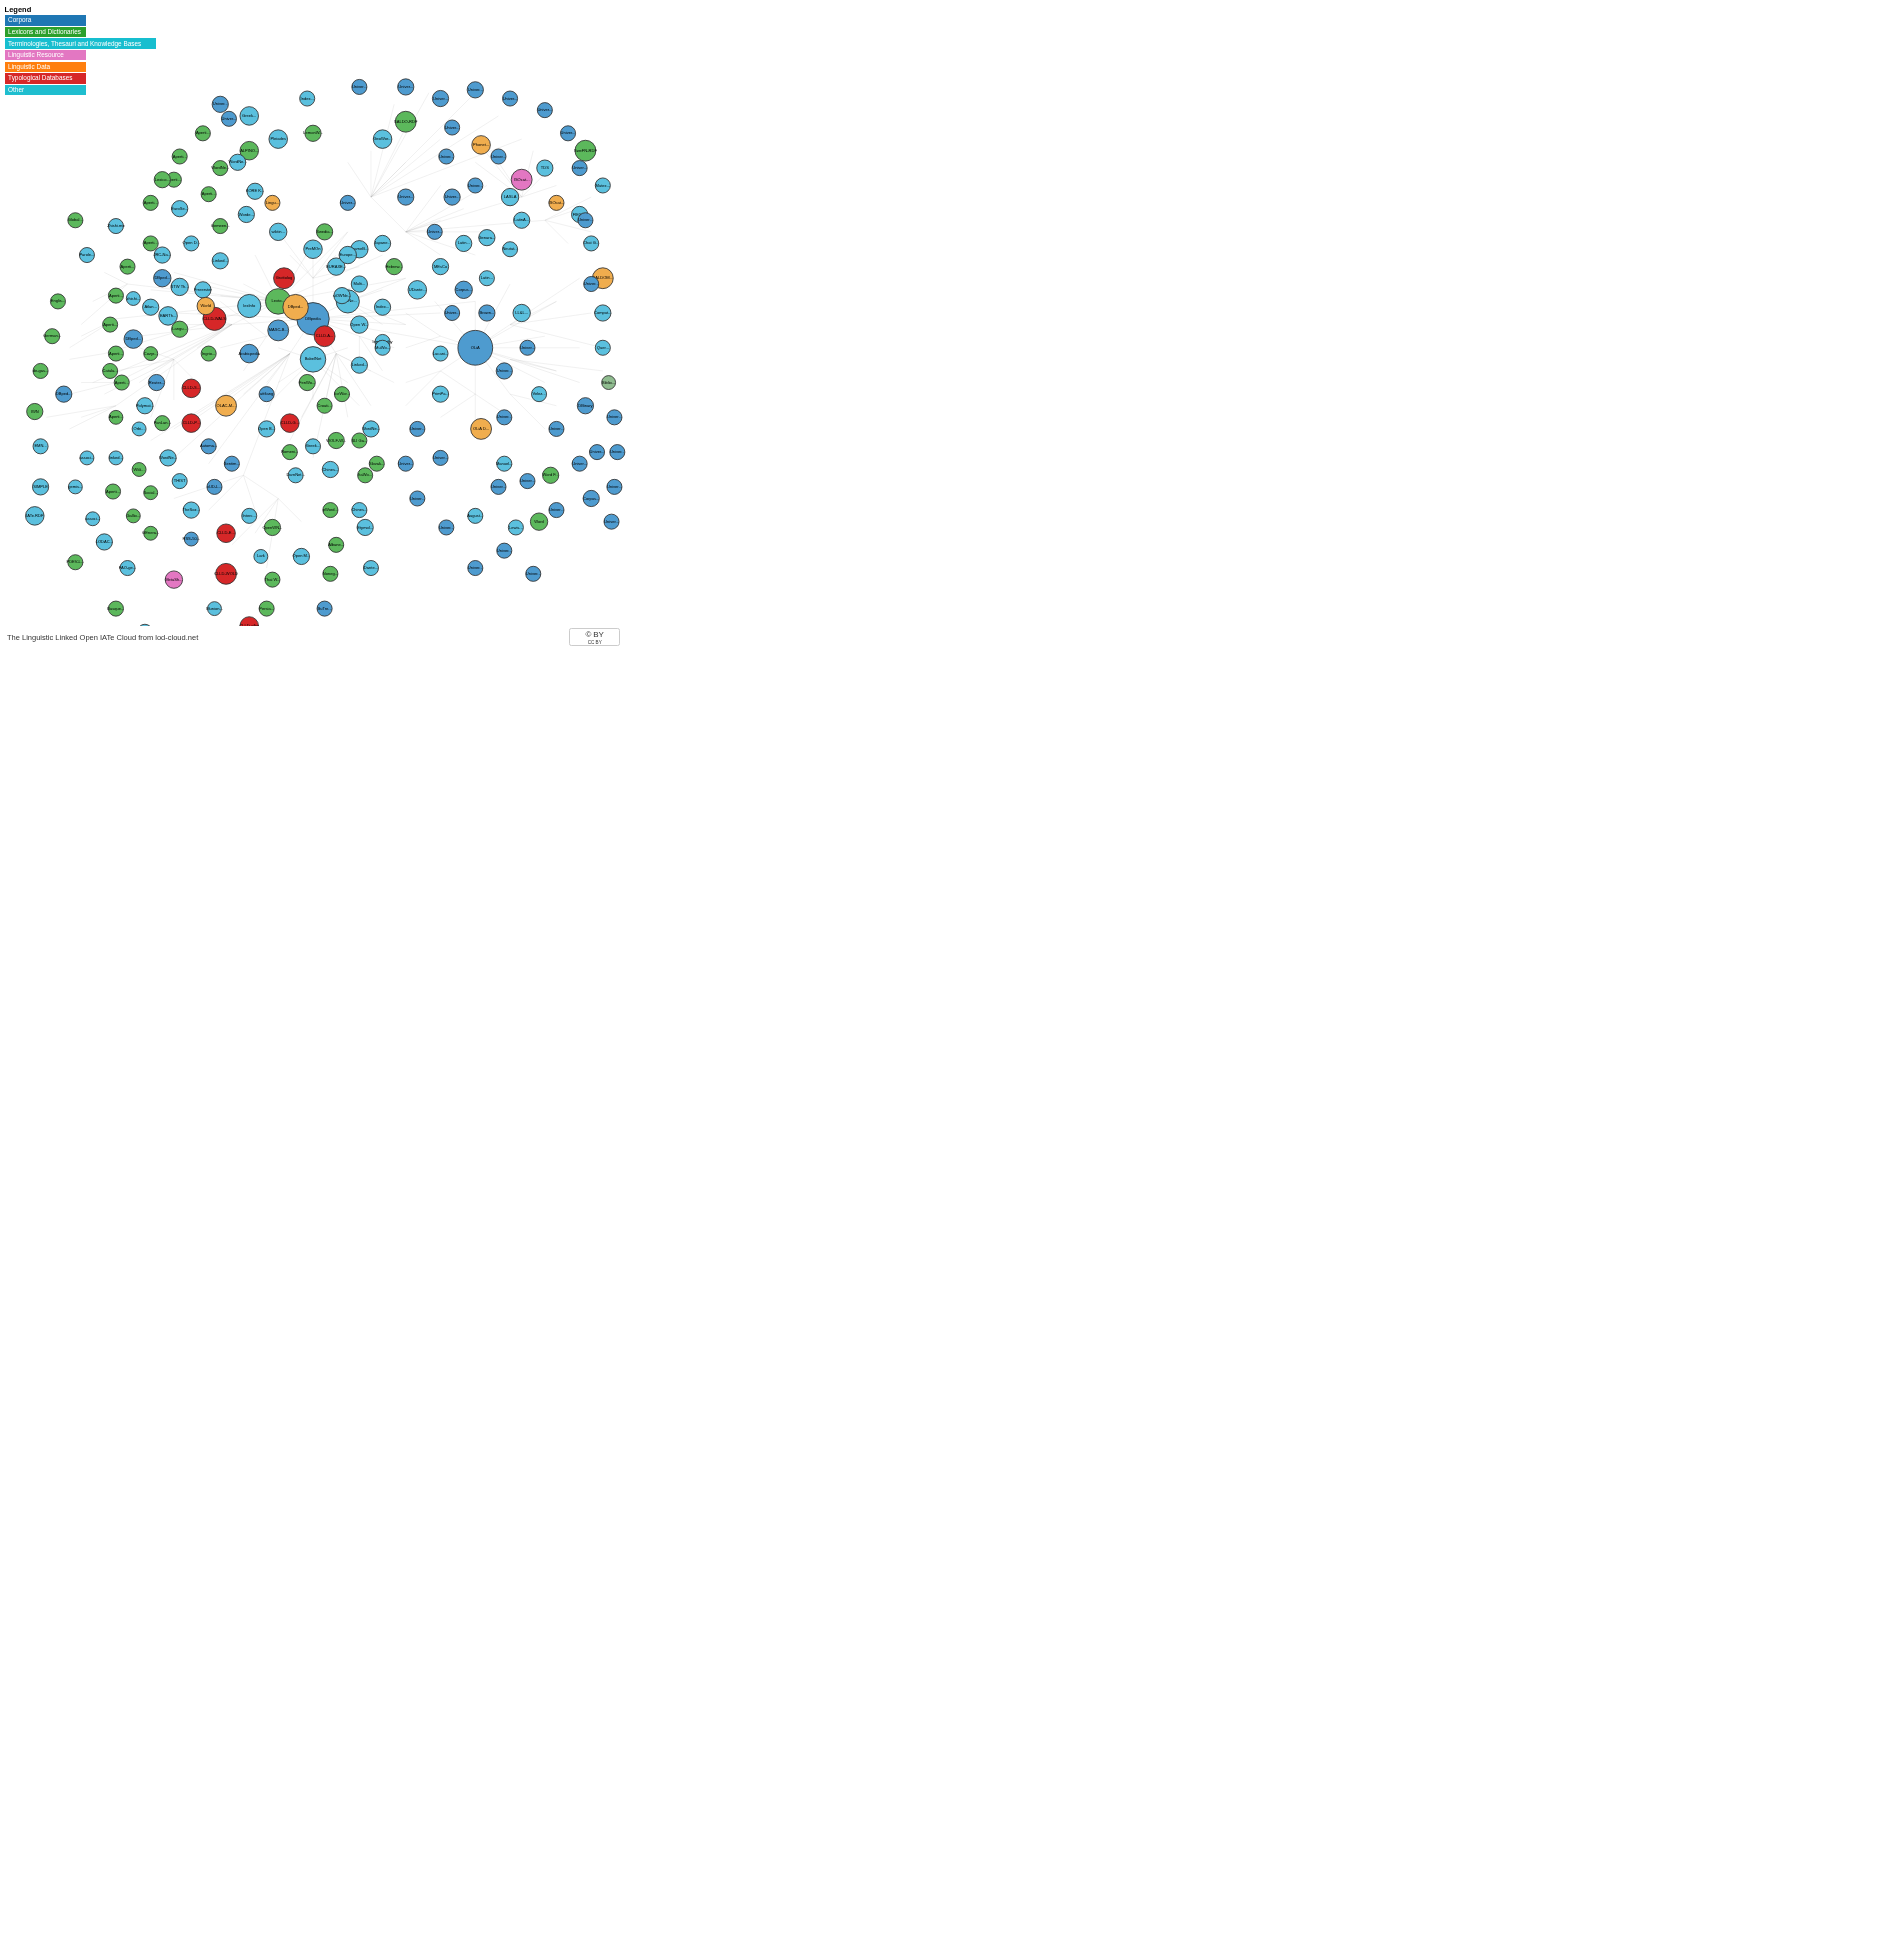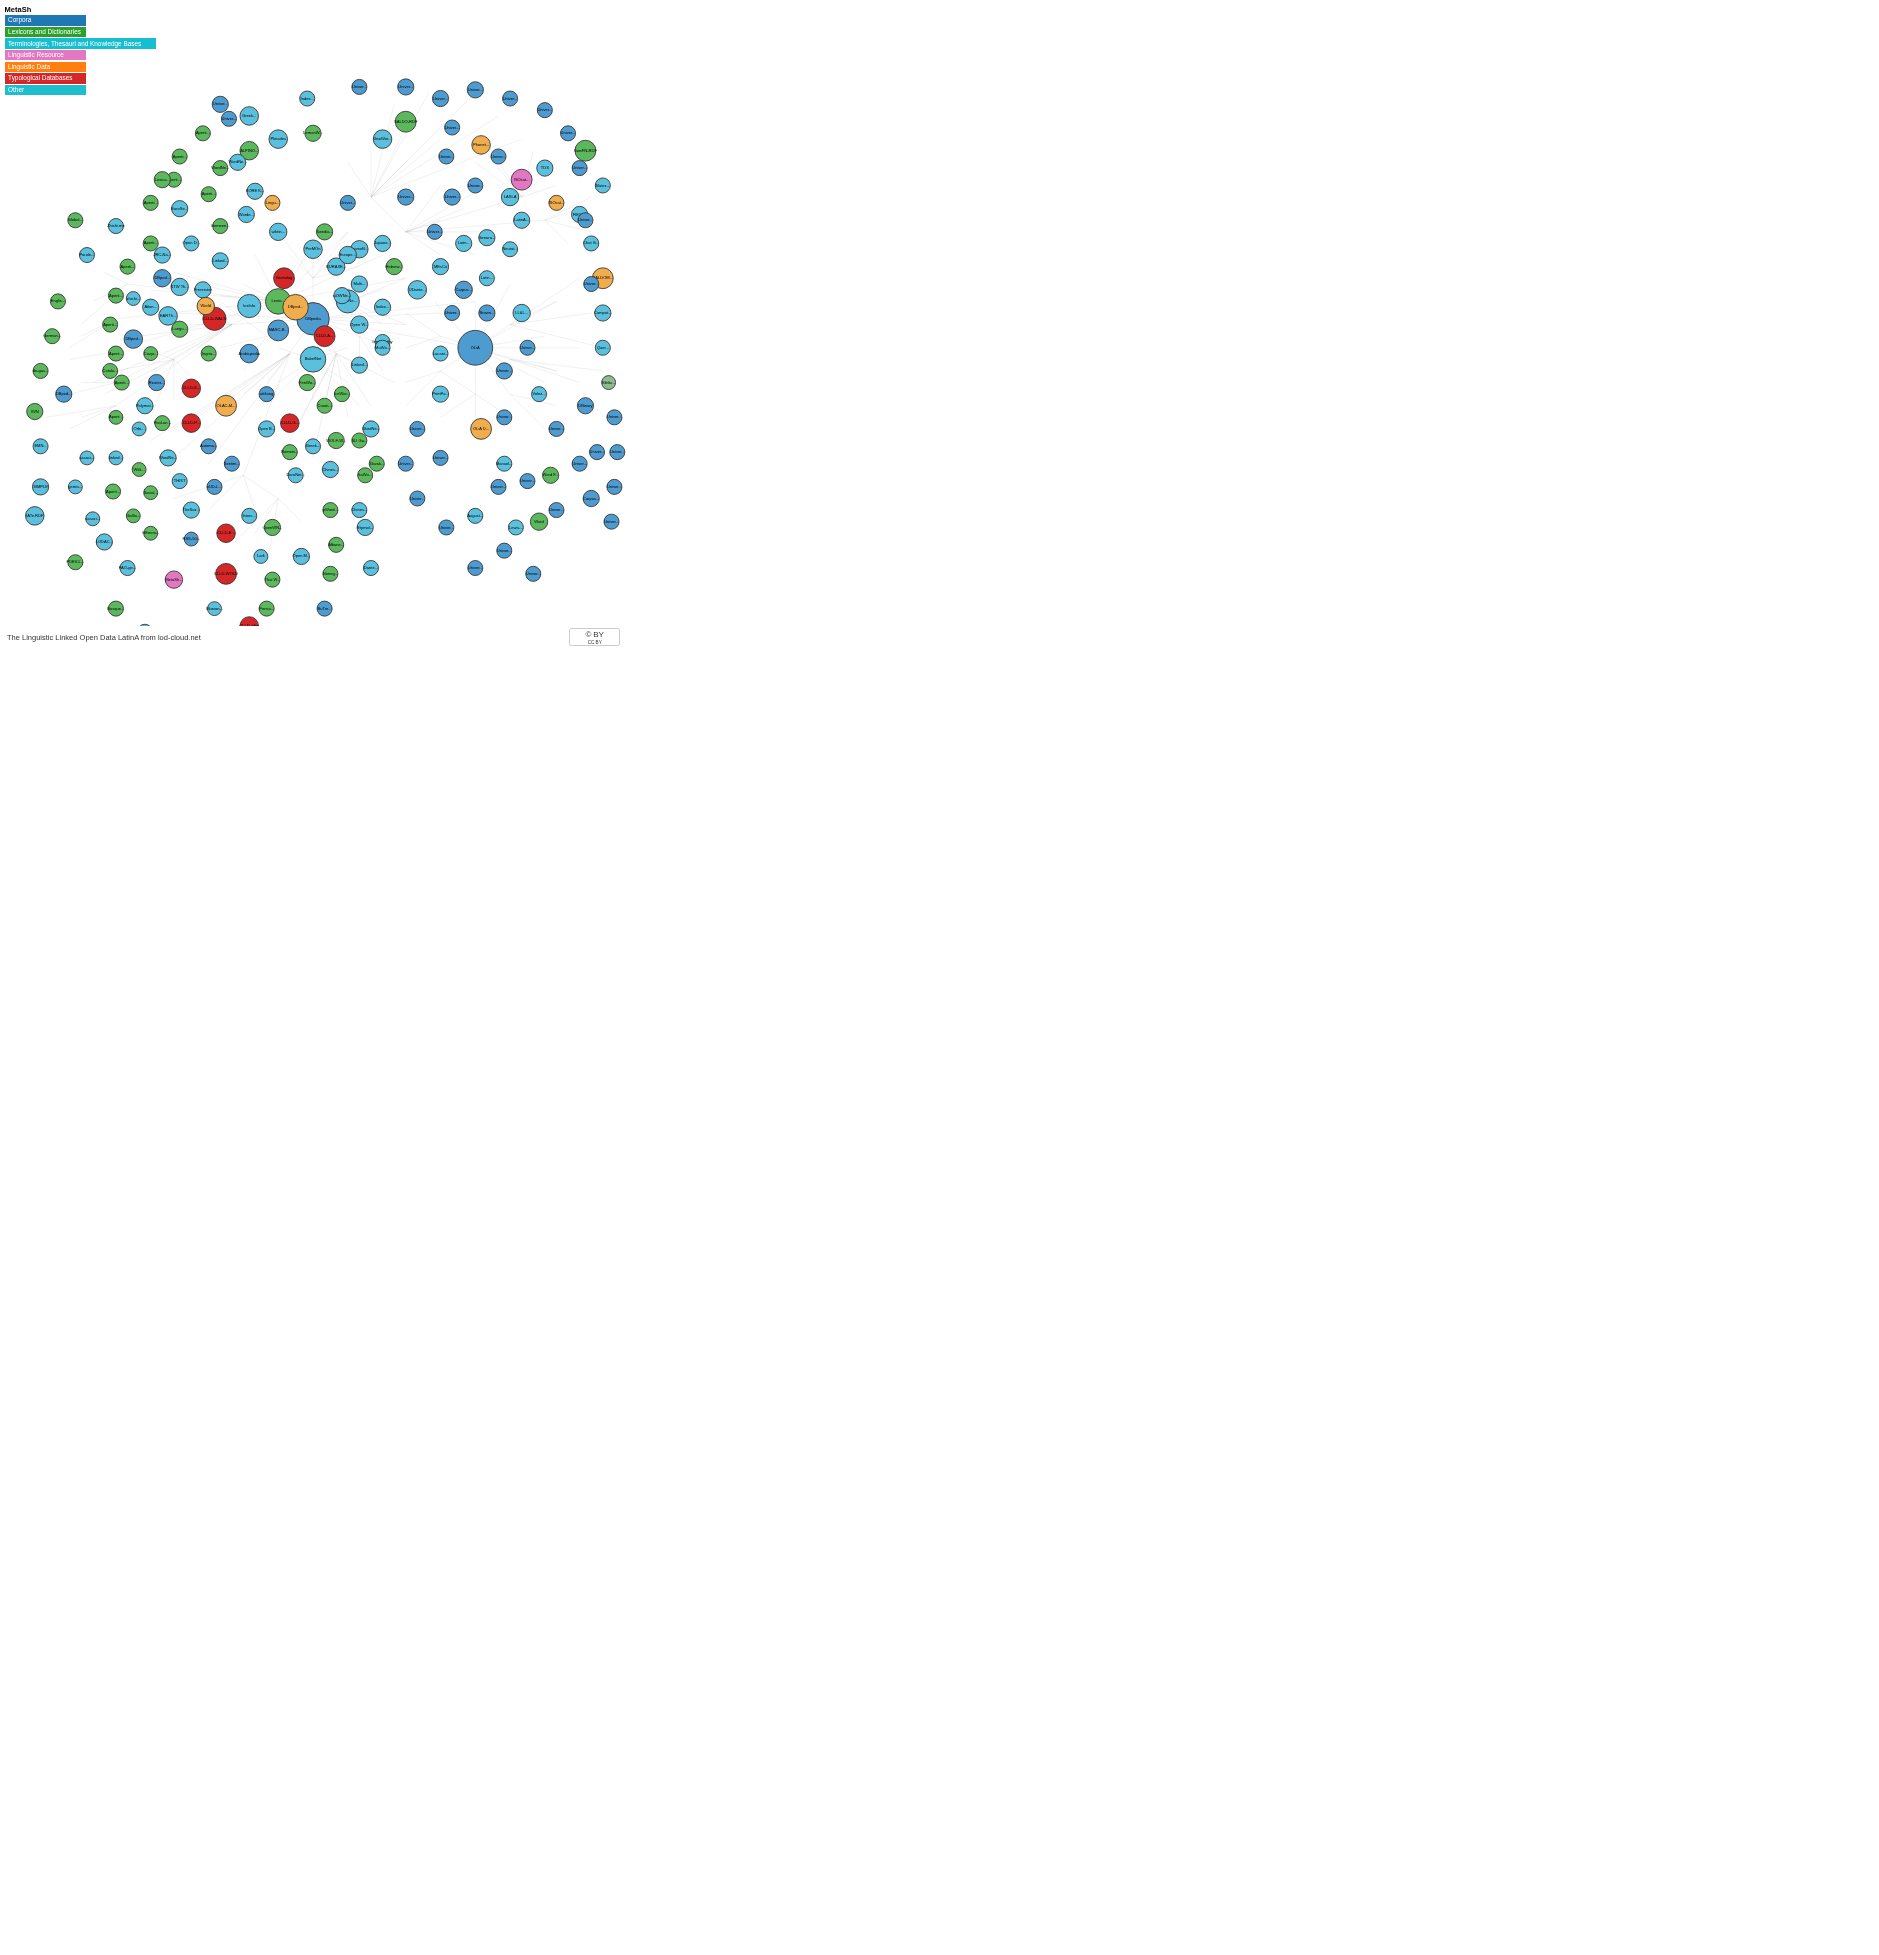--- a/index.html
+++ b/index.html
@@ -91,21 +91,21 @@
       gap: 1.7px;
     }
     .cc-icon {
       font-size: 8px;
     }
   </style>
 </head>
 <body>
 
 <div id="legend">
-  <div class="legend-title">MetaSh</div>
+  <div class="legend-title">Legend</div>
   <div class="legend-item">
     <span class="legend-label" style="background:#1f77b4;">Corpora</span>
   </div>
   <div class="legend-item">
     <span class="legend-label" style="background:#2ca02c;">Lexicons and Dictionaries</span>
   </div>
   <div class="legend-item">
     <span class="legend-label" style="background:#17becf;width:151px;">Terminologies, Thesauri and Knowledge Bases</span>
   </div>
   <div class="legend-item">
@@ -975,21 +975,21 @@
 
   <circle class="node-circle" cx="430" cy="488" r="20" fill="#5bc0de"></circle>
   <text class="node-label" x="430" y="488">lexInfo</text>
 
 </g>
 
 </svg>
 </div>
 
 <div id="footer">
-  <span>The Linguistic Linked Open Data LatinA from lod-cloud.net</span>
+  <span>The Linguistic Linked Open IATe Cloud from lod-cloud.net</span>
 </div>
 
 <div id="cc-badge">
   <div class="cc-row">
     <span class="cc-icon">©</span>
     <span class="cc-icon">BY</span>
   </div>
   <div style="font-size:4.6px;margin-top:1.2px;">CC BY</div>
 </div>
 

